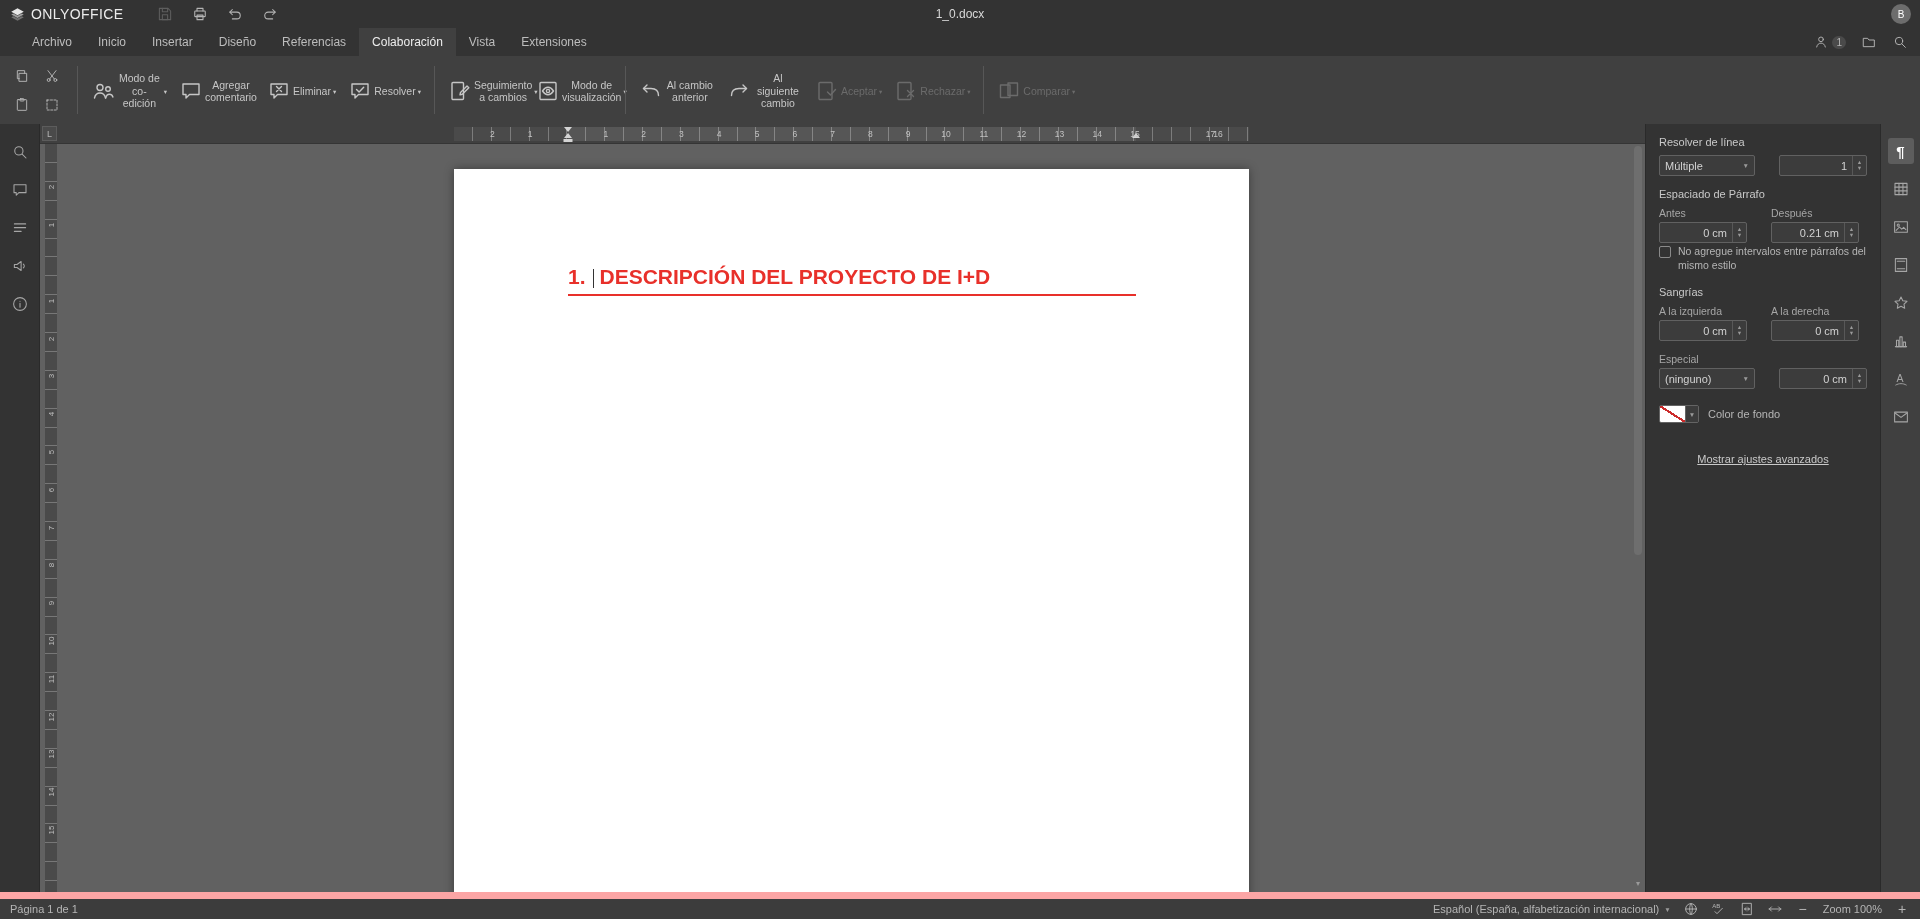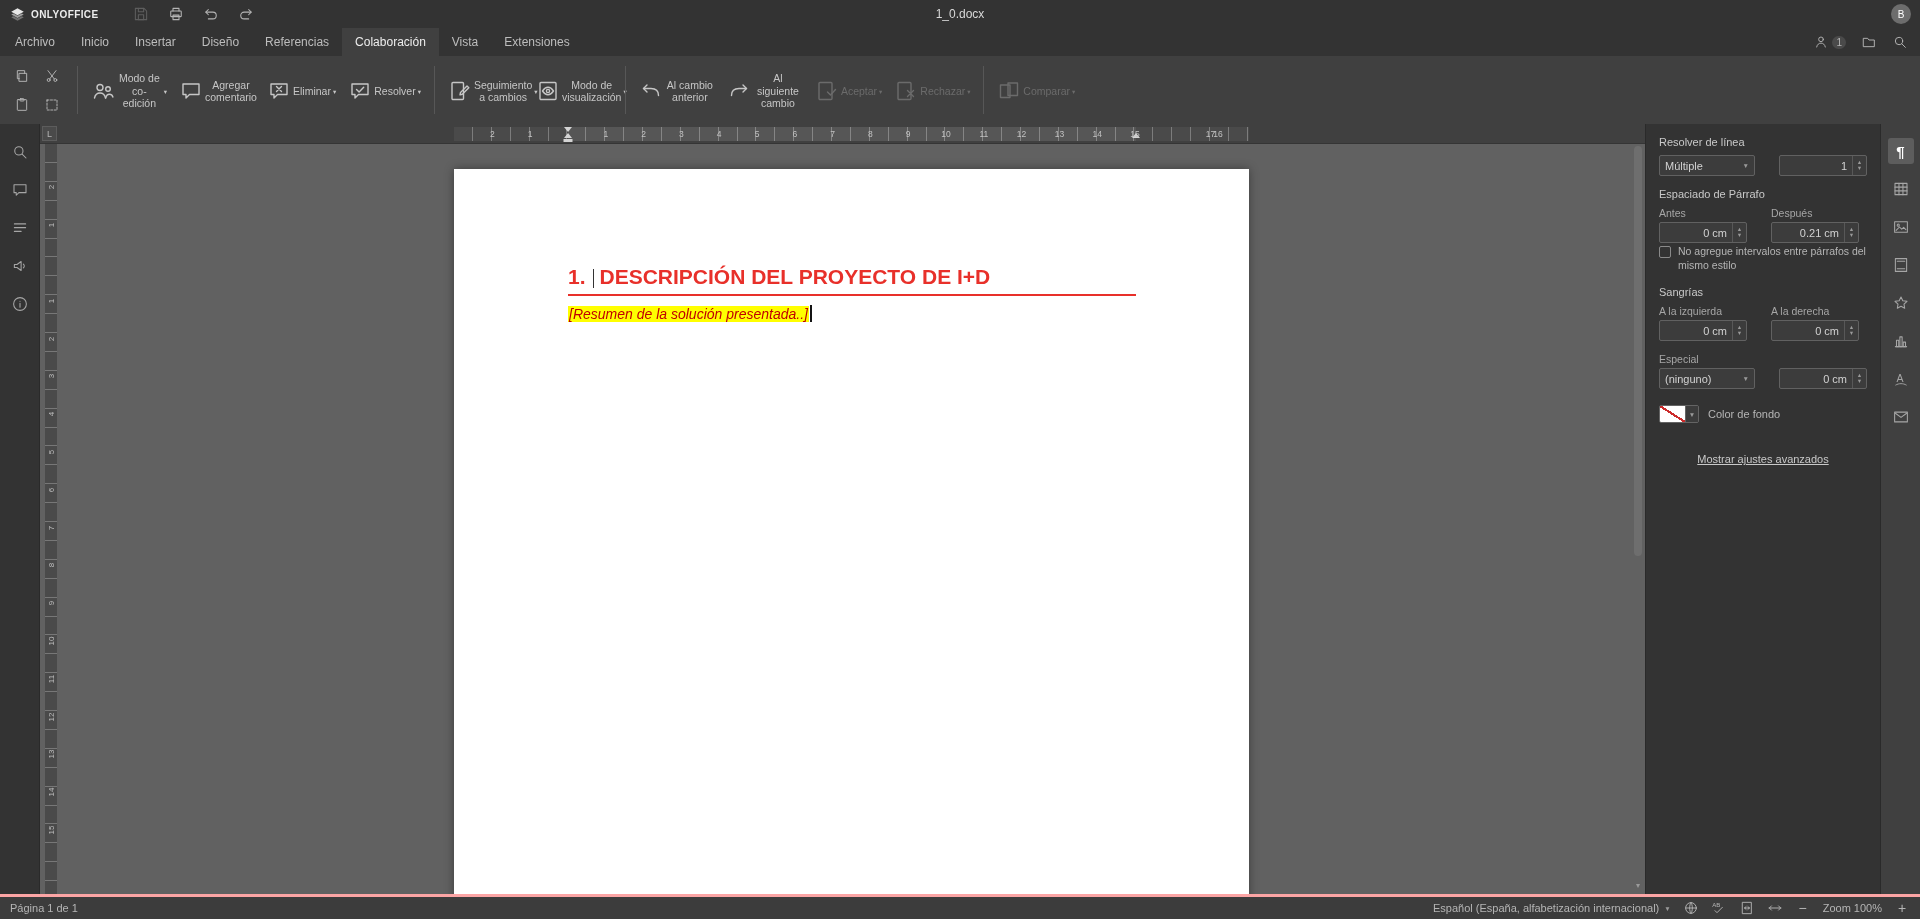--- a/index.html
+++ b/index.html
@@ -3,30 +3,30 @@
 <meta charset="utf-8">
 <style>
 *{margin:0;padding:0;box-sizing:border-box}
 html,body{width:1920px;height:919px;overflow:hidden;font-family:"Liberation Sans",sans-serif;cursor:default;background:#333}
 button{font-family:inherit;background:none;border:none;cursor:pointer}
 .app{width:1920px;height:919px;display:flex;flex-direction:column}
 
 
 .header{flex:0 0 28px;background:#333;display:flex;align-items:center;position:relative}
 .logo{display:flex;align-items:center;gap:6px;padding:0 10px}
-.logo-text{color:#ececec;font-size:10px;font-weight:bold;letter-spacing:.4px}
+.logo-text{color:#ececec;font-size:14px;font-weight:normal;letter-spacing:.4px}
 .quick{display:flex;align-items:center;gap:15px;margin-left:22px}
 .qbtn{color:#b5b5b5;width:20px;height:20px;display:flex;align-items:center;justify-content:center}
 .qbtn.disabled{color:#5e5e5e}
 .doc-title{position:absolute;left:50%;transform:translateX(-50%);line-height:28px;color:#d9d9d9;font-size:12px}
 .avatar{margin-left:auto;margin-right:9px;width:20px;height:20px;border-radius:50%;background:#6d6d6d;color:#fff;font-size:10px;display:flex;align-items:center;justify-content:center}
 
 
 .tabbar{flex:0 0 28px;background:#333;display:flex;align-items:stretch}
-.tabs{display:flex;padding-left:2px}
+.tabs{display:flex;padding-left:19px}
 .tab{padding:0 13px;line-height:28px;font-size:12px;color:#bdbdbd}
 .tab.active{background:#404040;color:#ededed}
 .tab-icons{margin-left:auto;display:flex;align-items:center;gap:15px;padding-right:12px;color:#b5b5b5}
 .users-ind{display:flex;align-items:center;gap:3px;color:#b5b5b5}
 .users-count{font-size:10px;line-height:13px;background:#4a4a4a;border-radius:7px;padding:0 4px}
 
 
 .toolbar{flex:0 0 68px;background:#404040;display:flex;align-items:center;padding:0 4px}
 .tgroup-small{display:grid;grid-template-columns:24px 24px;grid-auto-rows:26px;gap:3px 6px;margin:0 6px}
 .sbtn{color:#b8b8b8;display:flex;align-items:center;justify-content:center}
@@ -100,21 +100,21 @@
 .swchev{width:13px;border-left:1px solid #646464;display:flex;align-items:center;justify-content:center;font-size:6.5px;color:#9a9a9a;background:#3c3c3c}
 .advlink{display:block;margin-top:30px;text-align:center;color:#c9c9c9;font-size:11px;text-decoration:underline}
 
 
 .right-strip{flex:0 0 40px;background:#404040;border-left:1px solid #2a2a2a;display:flex;flex-direction:column;align-items:center;padding-top:14px;gap:12px}
 .rsbtn{width:26px;height:26px;border-radius:3px;display:flex;align-items:center;justify-content:center;color:#a6a6a6}
 .rsbtn.active{background:#5d5d5d;color:#fff}
 .para-glyph{font-size:15px;font-weight:bold}
 
 
-.statusbar{flex:0 0 25px;background:#3c3c3c;border-top:3px solid #fca5a5;display:flex;align-items:center;padding:2px 10px;color:#b5b5b5;font-size:11px}
+.statusbar{flex:0 0 25px;background:#3c3c3c;border-top:7px solid #fca5a5;display:flex;align-items:center;padding:2px 10px;color:#b5b5b5;font-size:11px}
 .sb-left{margin-right:auto}
 .sb-right{display:flex;align-items:center;gap:12px}
 .lang{display:flex;align-items:center;gap:5px}
 .zoombtn{color:#b5b5b5;font-size:14px;line-height:14px;width:16px;text-align:center}
 .sb-ic{color:#b5b5b5;display:flex;align-items:center}
 </style>
 </head>
 <body>
 
 <div class="app">
@@ -425,24 +425,20 @@
           <span class="vruler-num" style="top: 686px;">15</span>
         </div>
 
       <div class="canvas">
         <div class="page">
           <div class="h1-block">
             <span class="h1t">1.</span>
             <span class="hcaret"></span>
             <span class="h1t">DESCRIPCIÓN DEL PROYECTO DE I+D</span>
           </div>
-          <div class="para">
-            <span class="hl">[Resumen de la solución presentada..]</span>
-            <span class="caret"></span>
-          </div>
         </div>
       </div>
 
       <div class="vscroll">
         <div class="vthumb"></div>
         <div class="vs-arrow">▾</div>
       </div>
     </div>
 
     <div class="right-panel">

